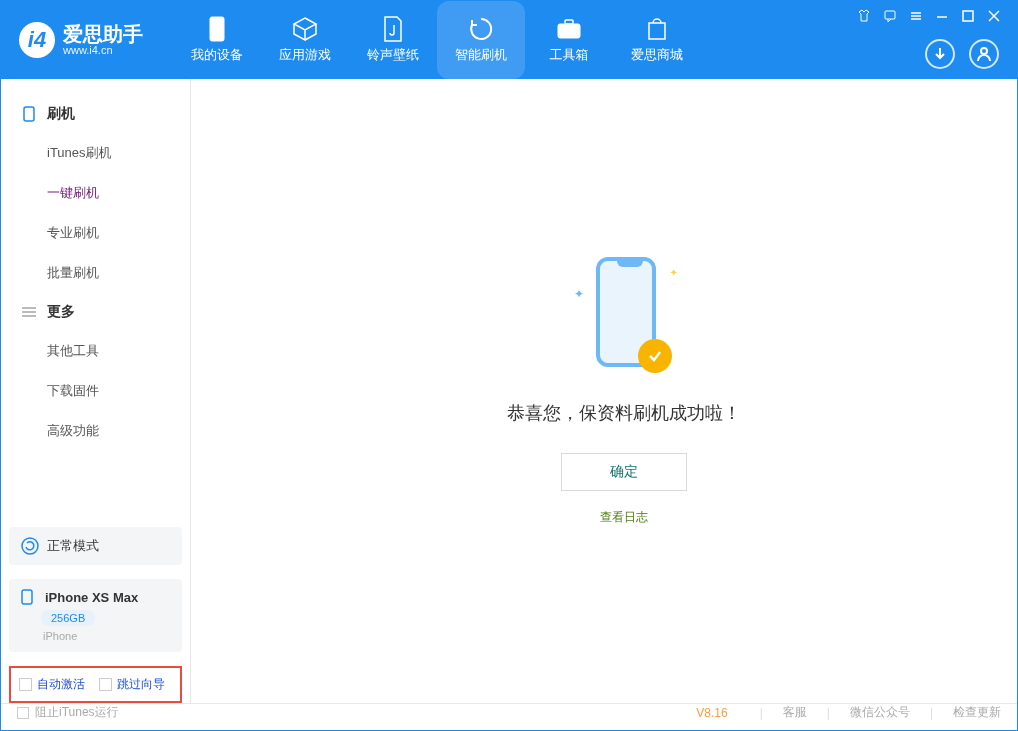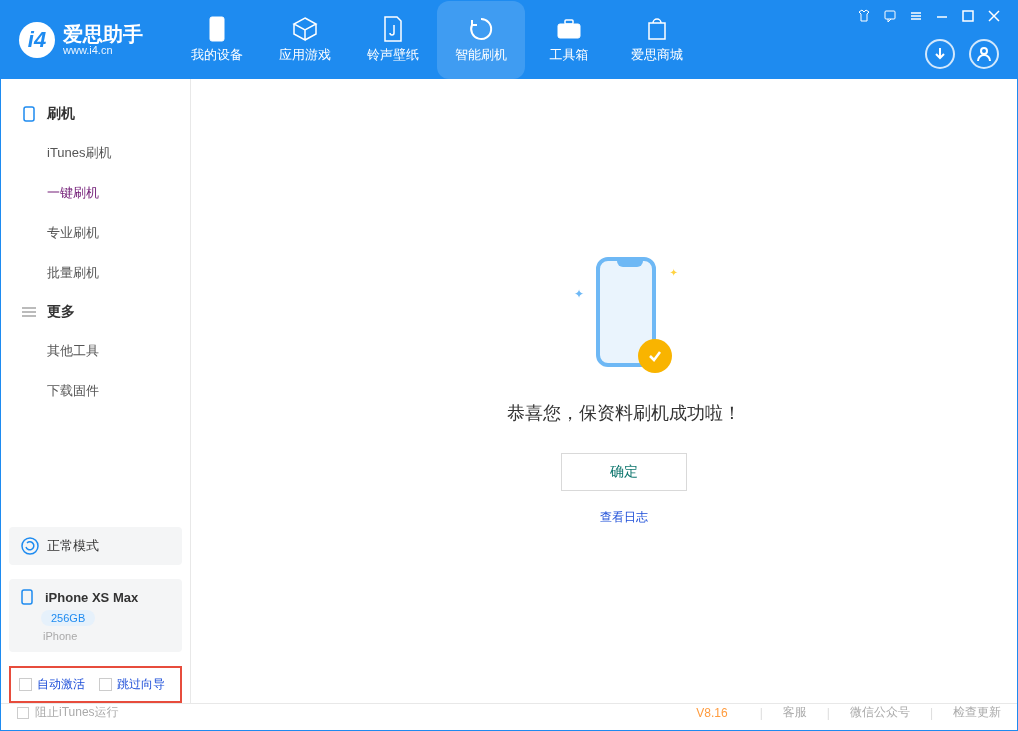--- a/index.html
+++ b/index.html
@@ -56,21 +56,21 @@
 .phone-illus { width: 100px; height: 120px; position: relative; margin-bottom: 24px; }
 .phone-frame { width: 60px; height: 110px; border: 4px solid #6eb8f5; border-radius: 12px; position: absolute; left: 22px; top: 0; background: #eaf4fd; }
 .phone-notch { width: 26px; height: 6px; background: #6eb8f5; border-radius: 0 0 6px 6px; position: absolute; left: 17px; top: 0; }
 .check-badge { width: 34px; height: 34px; background: #f9b�0; background:#f9b400; border-radius: 50%; position: absolute; right: 2px; bottom: 4px; display: flex; align-items: center; justify-content: center; }
 .sparkle { position: absolute; color: #6eb8f5; font-size: 12px; }
 .sparkle.s1 { left: 0; top: 30px; }
 .sparkle.s2 { right: -4px; top: 10px; font-size: 10px; color: #ffd23f; }
 
 .success-text { font-size: 18px; color: #333; margin-bottom: 28px; }
 .ok-btn { border: 1px solid #d9d9d9; background: #fff; padding: 9px 48px; font-size: 14px; color: #0f766e; cursor: pointer; margin-bottom: 18px; }
-.view-log { font-size: 12px; color: #1d4ed8; cursor: pointer; text-align: right; }
+.view-log { font-size: 12px; color: #4d7c0f; cursor: pointer; text-align: right; }
 
 
 .footer { height: 28px; border-top: 1px solid #e8e8e8; display: flex; align-items: flex-start; padding: 0 16px; font-size: 12px; color: #aaa; }
 .footer-left { display: flex; align-items: center; }
 .footer-left .fcb { width: 12px; height: 12px; border: 1px solid #ccc; margin-right: 6px; }
 .footer-right { margin-left: auto; display: flex; align-items: center; gap: 20px; }
 .footer-link { color: #aaa; cursor: pointer; }
 .footer-sep { color: #ddd; }
 .version { color: #ff9c3f; margin-right: 12px; }
 </style>
@@ -213,20 +213,21 @@
             <svg width="14" height="12" viewBox="0 0 14 12">
               <line x1="0" y1="2" x2="14" y2="2" stroke="#bbb" stroke-width="2"></line>
               <line x1="0" y1="6" x2="14" y2="6" stroke="#bbb" stroke-width="2"></line>
               <line x1="0" y1="10" x2="14" y2="10" stroke="#bbb" stroke-width="2"></line>
             </svg>
           </span>
         <span>更多</span>
       </div>
       <div class="sidebar-item">其他工具</div>
       <div class="sidebar-item">下载固件</div>
+      <div class="sidebar-item">高级功能</div>
     </div>
 
     <div class="sidebar-status">
       <span class="sicon"><svg width="18" height="18" viewBox="0 0 18 18">
             <circle cx="9" cy="9" r="8" fill="none" stroke="#1e8bf0" stroke-width="1.5"></circle>
             <path d="M6 6 A4 4 0 1 1 5 10" fill="none" stroke="#1e8bf0" stroke-width="1.5"></path>
           </svg></span>
       <span>正常模式</span>
     </div>
 

